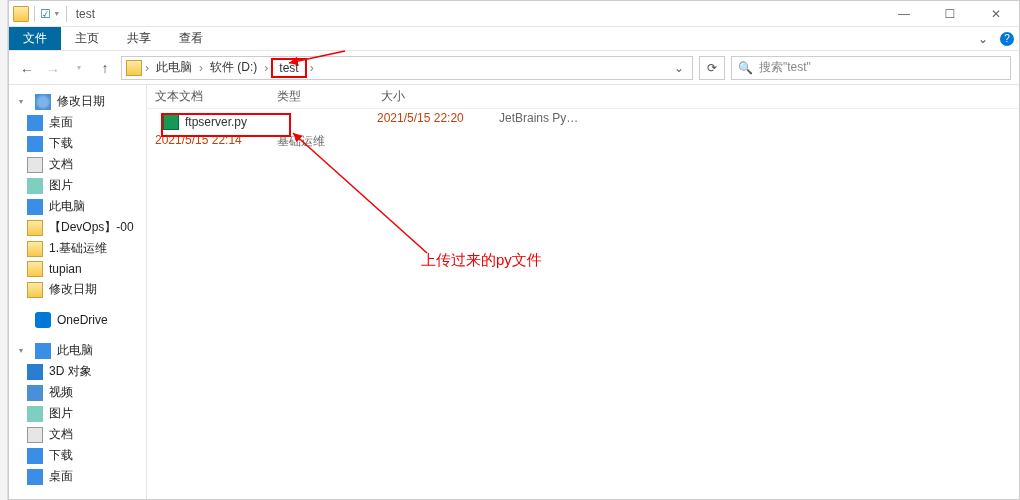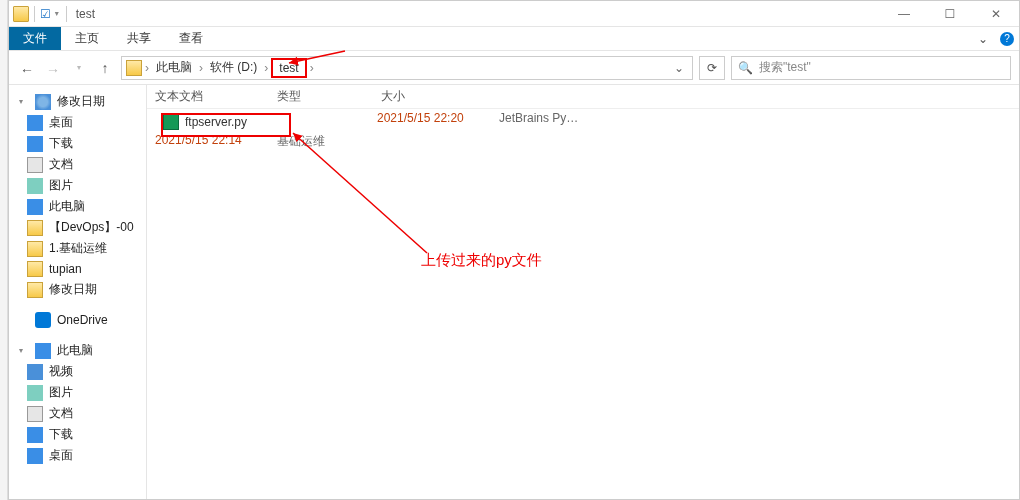--- a/index.html
+++ b/index.html
@@ -184,20 +184,24 @@
           <span class="side-ico ico-od"></span>
           <span>OneDrive</span>
         </div>
       <div class="side-spacer"></div>
       <div class="side-item toplevel">
           <span class="exp">▾</span>
           <span class="side-ico ico-pc"></span>
           <span>此电脑</span>
         </div>
       <div class="side-item">
+          <span class="side-ico ico-3d"></span>
+          <span>3D 对象</span>
+        </div>
+      <div class="side-item">
           <span class="side-ico ico-vid"></span>
           <span>视频</span>
         </div>
       <div class="side-item">
           <span class="side-ico ico-pic"></span>
           <span>图片</span>
         </div>
       <div class="side-item">
           <span class="side-ico ico-doc"></span>
           <span>文档</span>

